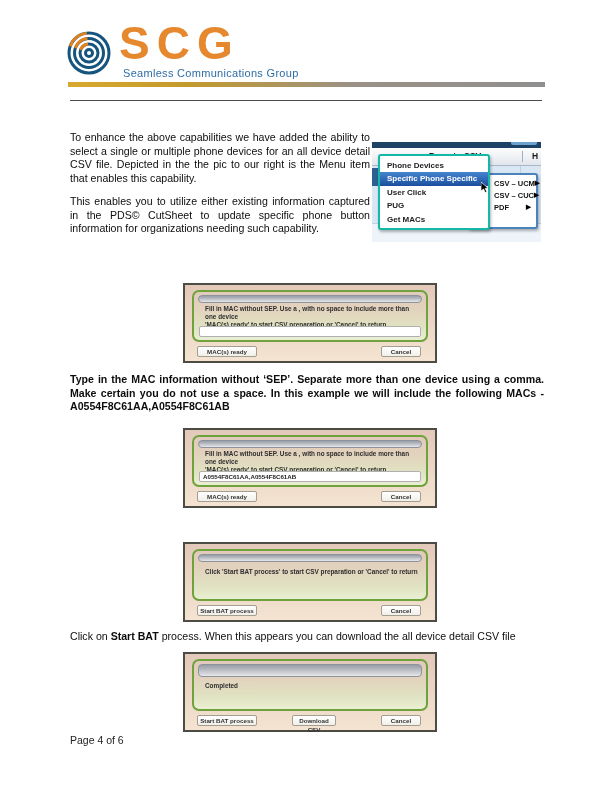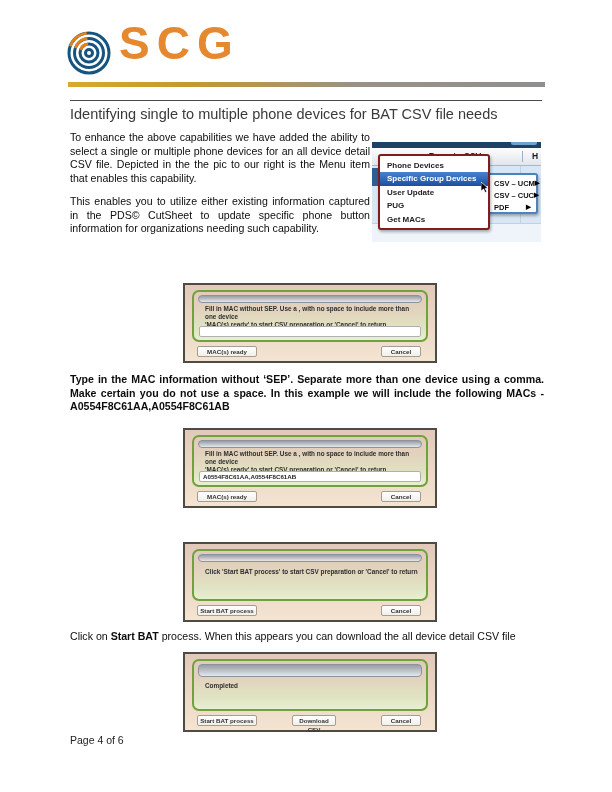--- a/index.html
+++ b/index.html
@@ -39,25 +39,25 @@
           font-size:8.5px;font-weight:bold;color:#1a1a1a;}
   .ms-tab-sep{position:absolute;left:150px;top:9px;width:1px;height:11px;background:#9fb0c2;}
   .ms-tab-h{position:absolute;left:160px;top:6px;height:17px;line-height:17px;font-size:8.5px;font-weight:bold;color:#1a1a1a;}
   .ms-grid-v{position:absolute;top:24px;bottom:0;width:1px;background:#bdd2e6;}
   .ms-grid-h{position:absolute;left:0;right:0;top:81px;height:1px;background:#bdd2e6;}
   .ms-bottom{position:absolute;left:0;right:0;top:82px;bottom:0;background:#eef4fa;}
   .ms-frag{position:absolute;left:0;top:26px;width:7px;height:18px;background:#2d5f95;}
   .ms-triangle{position:absolute;left:70px;top:22px;width:0;height:0;z-index:3;
                border-left:13px solid transparent;border-right:13px solid transparent;border-bottom:12px solid #3a70b5;}
   .ms-menu{position:absolute;left:6px;top:12px;width:112px;height:76px;background:#fff;z-index:4;
-           border:2px solid #7f1d1d;border-radius:3px;box-shadow:1px 2px 3px rgba(0,0,0,.3);padding-top:3px;box-sizing:border-box;}
+           border:2px solid #14b8a6;border-radius:3px;box-shadow:1px 2px 3px rgba(0,0,0,.3);padding-top:3px;box-sizing:border-box;}
   .ms-menu-item{height:13.4px;line-height:13.4px;padding-left:7px;font-size:8px;font-weight:bold;color:#222;white-space:nowrap;}
   .ms-menu-item.selected{background:linear-gradient(#4584cf,#1c4f9e);color:#fff;}
   .ms-cursor{position:absolute;right:-2px;top:26px;width:9px;height:11px;z-index:6;}
-  .ms-submenu{position:absolute;left:96px;top:31px;width:70px;height:41px;background:#fff;z-index:2;
+  .ms-submenu{position:absolute;left:96px;top:31px;width:70px;height:56px;background:#fff;z-index:2;
               border:2px solid #4b83bd;border-radius:3px;box-shadow:1px 2px 3px rgba(0,0,0,.3);padding-top:2px;box-sizing:border-box;}
   .ms-sub-item{display:flex;justify-content:space-between;align-items:center;height:12px;
                padding:0 5px 0 24px;font-size:7.5px;font-weight:bold;color:#111;white-space:nowrap;}
   .ms-sub-arrow{font-size:6.5px;color:#000;}
 
   
   .dialog{position:absolute;left:183px;width:254px;height:80px;border:2px solid #4c4c45;box-sizing:border-box;
           background:linear-gradient(180deg,#e2c9ba 0%,#ecd8c6 55%,#f4e4d1 100%);}
   .d1{top:283px;} .d2{top:428px;} .d3{top:542px;} .d4{top:652px;}
   .dialog-inner{position:absolute;left:7px;right:7px;top:5px;height:52px;border:2px solid #6fa23d;border-radius:7px;
@@ -92,24 +92,24 @@
       <circle cx="23" cy="23" r="9"></circle>
         <circle cx="23" cy="23" r="3.5"></circle>
     </g>
     <g fill="none" stroke="#e0831f" stroke-width="3" transform="rotate(200 23 23)">
       <circle cx="23" cy="23" r="20" stroke-dasharray="22 200"></circle>
       <circle cx="23" cy="23" r="14.5" stroke-dasharray="16 200"></circle>
       <circle cx="23" cy="23" r="9" stroke-dasharray="10 200"></circle>
     </g>
   </svg>
   <div class="logo-acronym">SCG</div>
+  <div class="logo-tagline">Seamless Communications Group</div>
   <div class="header-bar"></div>
 
   <div class="rule"></div>
-  <div class="heading">Identifying single to multiple phone devices for BAT CSV file needs</div>
 
   <div class="body-text just p2">This enables you to utilize either existing information captured in the PDS© CutSheet to update specific phone button information for organizations needing such capability.</div>
   <div class="body-text just p1">To enhance the above capabilities we have added the ability to select a single or multiple phone devices for an all device detail CSV file. Depicted in the the pic to our right is the Menu item that enables this capability.</div>
 
   <div class="ms">
     <div class="ms-topbar"></div>
     <div class="ms-topbar-accent"></div>
     <div class="ms-tabrow"></div>
     <div class="ms-tab">Reports-CSV</div>
     <div class="ms-tab-sep"></div>
@@ -132,22 +132,22 @@
         <span class="ms-sub-arrow">▶</span>
       </div>
       <div class="ms-sub-item">
         <span>PDF</span>
         <span class="ms-sub-arrow">▶</span>
       </div>
     </div>
 
     <div class="ms-menu">
       <div class="ms-menu-item">Phone Devices</div>
-      <div class="ms-menu-item selected">Specific Group Devices</div>
-      <div class="ms-menu-item">User Update</div>
+      <div class="ms-menu-item selected">Specific Phone Specific</div>
+      <div class="ms-menu-item">User Click</div>
       <div class="ms-menu-item">PUG</div>
       <div class="ms-menu-item">Get MACs</div>
       <svg class="ms-cursor" viewBox="0 0 9 11">
         <polygon points="0,0 0,9 2.6,7 4.2,10.6 5.8,9.8 4.2,6.4 7,6" fill="#000" stroke="#fff" stroke-width="0.7"></polygon>
       </svg>
     </div>
   </div>
 
 
   <div class="dialog d1">

